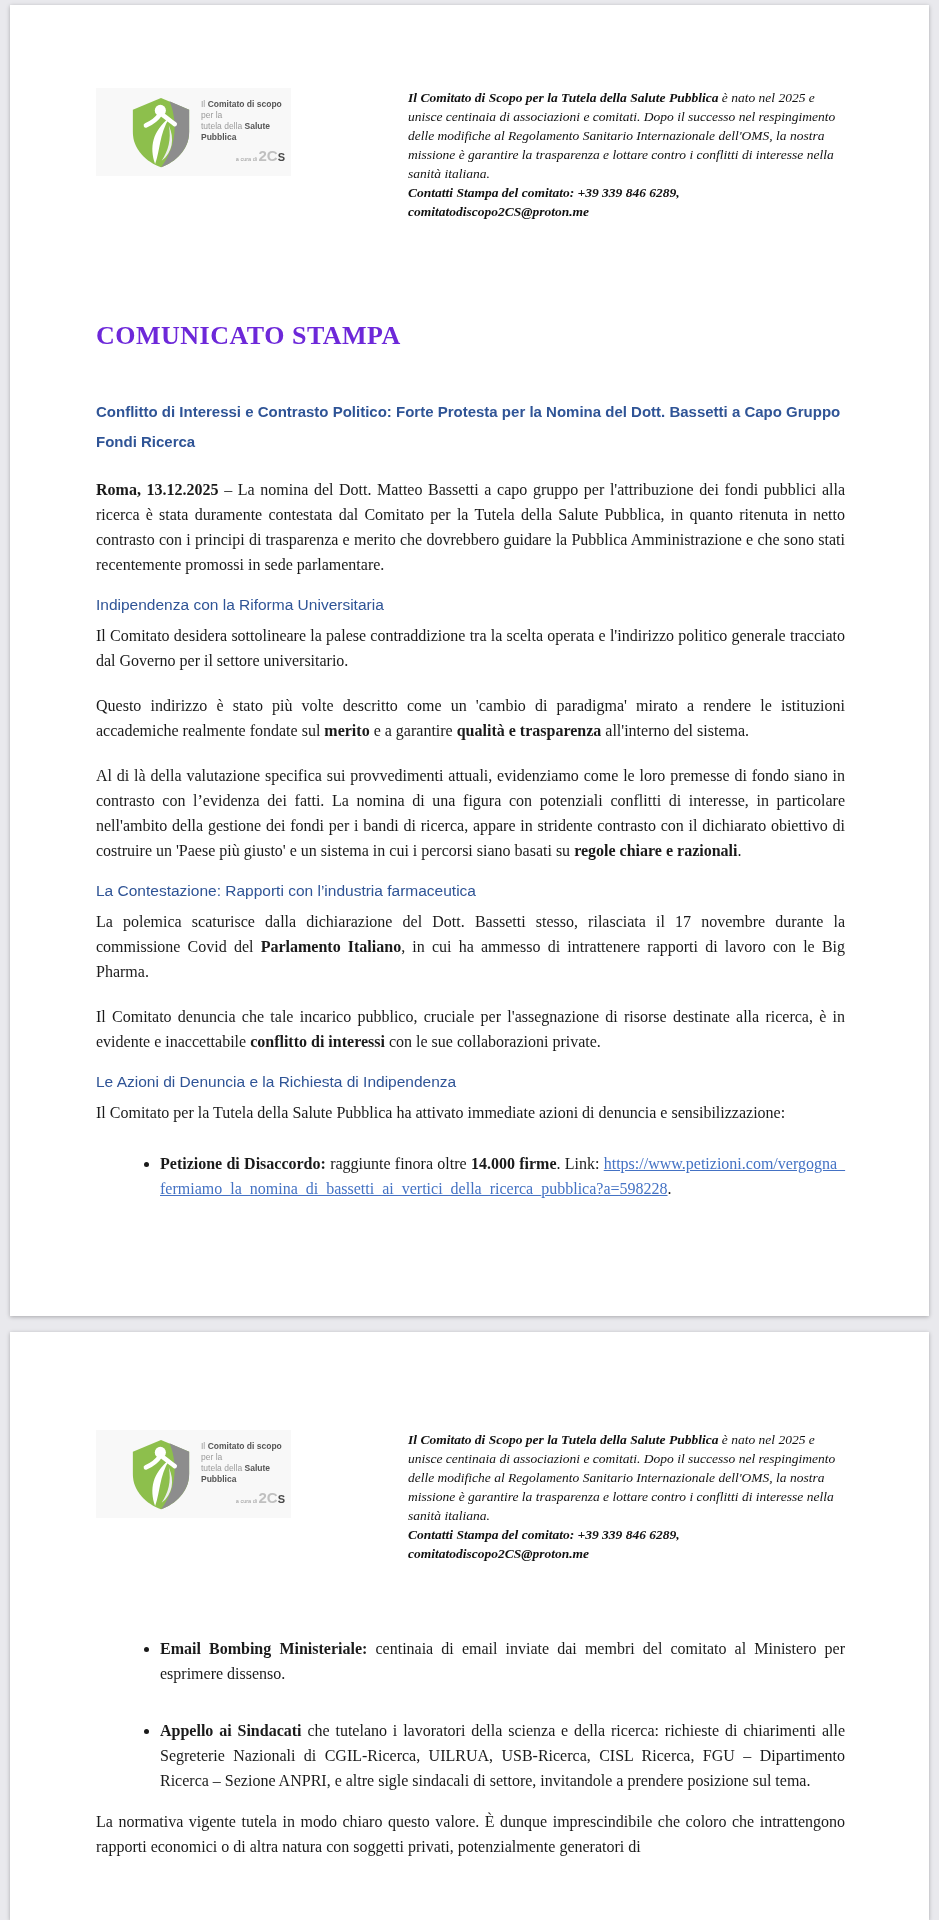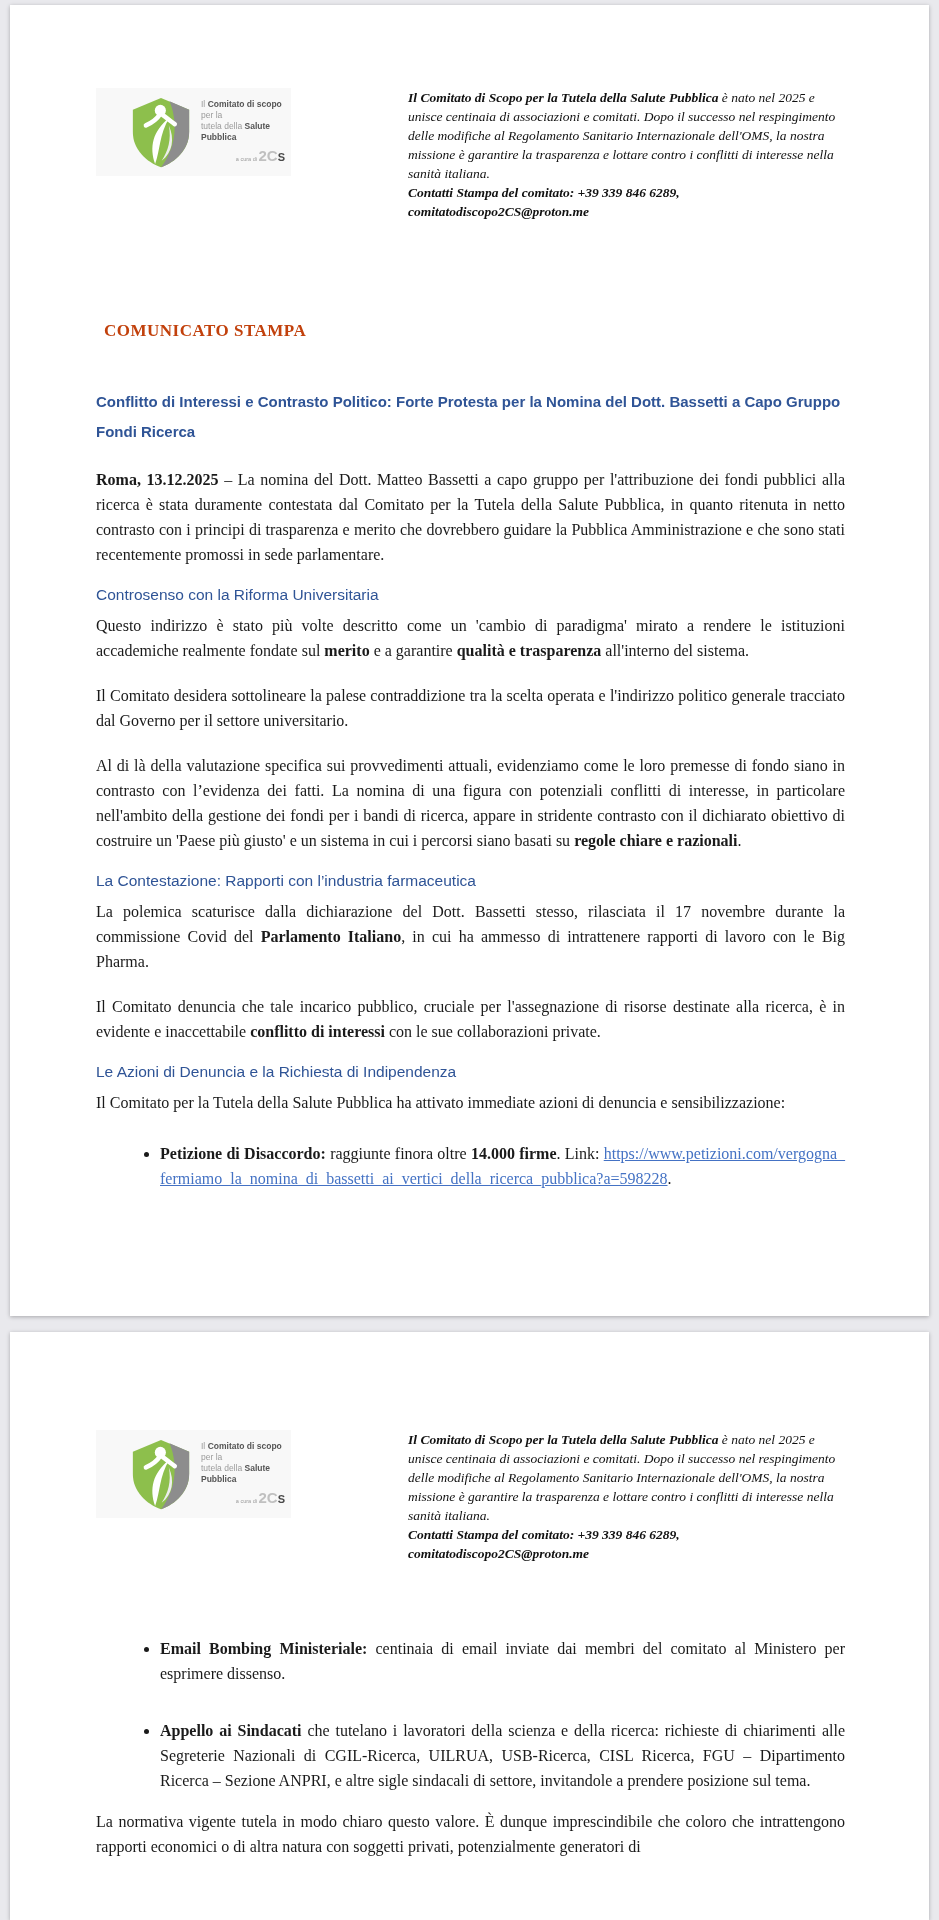--- a/index.html
+++ b/index.html
@@ -40,22 +40,22 @@
 
   .header-about {
     margin-left:117px; width:448px;
     font-style:italic; font-size:13.5px; line-height:19px;
     color:#111;
   }
   .header-about .b { font-weight:bold; }
 
   
   .doc-title {
-    margin-top:100px; font-size:17px; font-weight:bold;
-    letter-spacing:0.5px; color:#c2410c;margin-left:8px;
+    margin-top:100px; font-size:26px; font-weight:bold;
+    letter-spacing:0.5px; color:#6d28d9;
   }
   .doc-subtitle {
     margin-top:46px;
     font-family:"Liberation Sans", sans-serif;
     font-size:15px; line-height:30px; color:#2F5496;
   }
   p.body-p {
     margin:0; margin-top:20px;
     font-size:16px; line-height:25px;
     text-align:justify;
@@ -111,23 +111,23 @@
         <span class="b">comitatodiscopo2CS@proton.me</span>
       </div>
     </div>
 
     <h1 class="doc-title">COMUNICATO STAMPA</h1>
 
     <h2 class="doc-subtitle">Conflitto di Interessi e Contrasto Politico: Forte Protesta per la Nomina del Dott. Bassetti a Capo Gruppo Fondi Ricerca</h2>
 
     <p class="body-p"><span class="b">Roma, 13.12.2025</span><span> – La nomina del Dott. Matteo Bassetti a capo gruppo per l'attribuzione dei fondi pubblici alla ricerca è stata duramente contestata dal Comitato per la Tutela della Salute Pubblica, in quanto ritenuta in netto contrasto con i principi di trasparenza e merito che dovrebbero guidare la Pubblica Amministrazione e che sono stati recentemente promossi in sede parlamentare.</span></p>
 
-    <h3 class="blue-h">Controsenso con la Riforma Universitaria</h3>
+    <h3 class="blue-h">Indipendenza con la Riforma Universitaria</h3>
+    <p class="body-p">Il Comitato desidera sottolineare la palese contraddizione tra la scelta operata e l'indirizzo politico generale tracciato dal Governo per il settore universitario.</p>
     <p class="body-p"><span>Questo indirizzo è stato più volte descritto come un 'cambio di paradigma' mirato a rendere le istituzioni accademiche realmente fondate sul </span><span class="b">merito</span><span> e a garantire </span><span class="b">qualità e trasparenza</span><span> all'interno del sistema.</span></p>
-    <p class="body-p">Il Comitato desidera sottolineare la palese contraddizione tra la scelta operata e l'indirizzo politico generale tracciato dal Governo per il settore universitario.</p>
     <p class="body-p"><span>Al di là della valutazione specifica sui provvedimenti attuali, evidenziamo come le loro premesse di fondo siano in contrasto con l’evidenza dei fatti. La nomina di una figura con potenziali conflitti di interesse, in particolare nell'ambito della gestione dei fondi per i bandi di ricerca, appare in stridente contrasto con il dichiarato obiettivo di costruire un 'Paese più giusto' e un sistema in cui i percorsi siano basati su </span><span class="b">regole chiare e razionali</span><span>.</span></p>
 
     <h3 class="blue-h">La Contestazione: Rapporti con l’industria farmaceutica</h3>
     <p class="body-p"><span>La polemica scaturisce dalla dichiarazione del Dott. Bassetti stesso, rilasciata il 17 novembre durante la commissione Covid del </span><span class="b">Parlamento Italiano</span><span>, in cui ha ammesso di intrattenere rapporti di lavoro con le Big Pharma.</span></p>
     <p class="body-p"><span>Il Comitato denuncia che tale incarico pubblico, cruciale per l'assegnazione di risorse destinate alla ricerca, è in evidente e inaccettabile </span><span class="b">conflitto di interessi</span><span> con le sue collaborazioni private.</span></p>
 
     <h3 class="blue-h">Le Azioni di Denuncia e la Richiesta di Indipendenza</h3>
     <p class="body-p">Il Comitato per la Tutela della Salute Pubblica ha attivato immediate azioni di denuncia e sensibilizzazione:</p>
 
     <ul class="doc-list">

